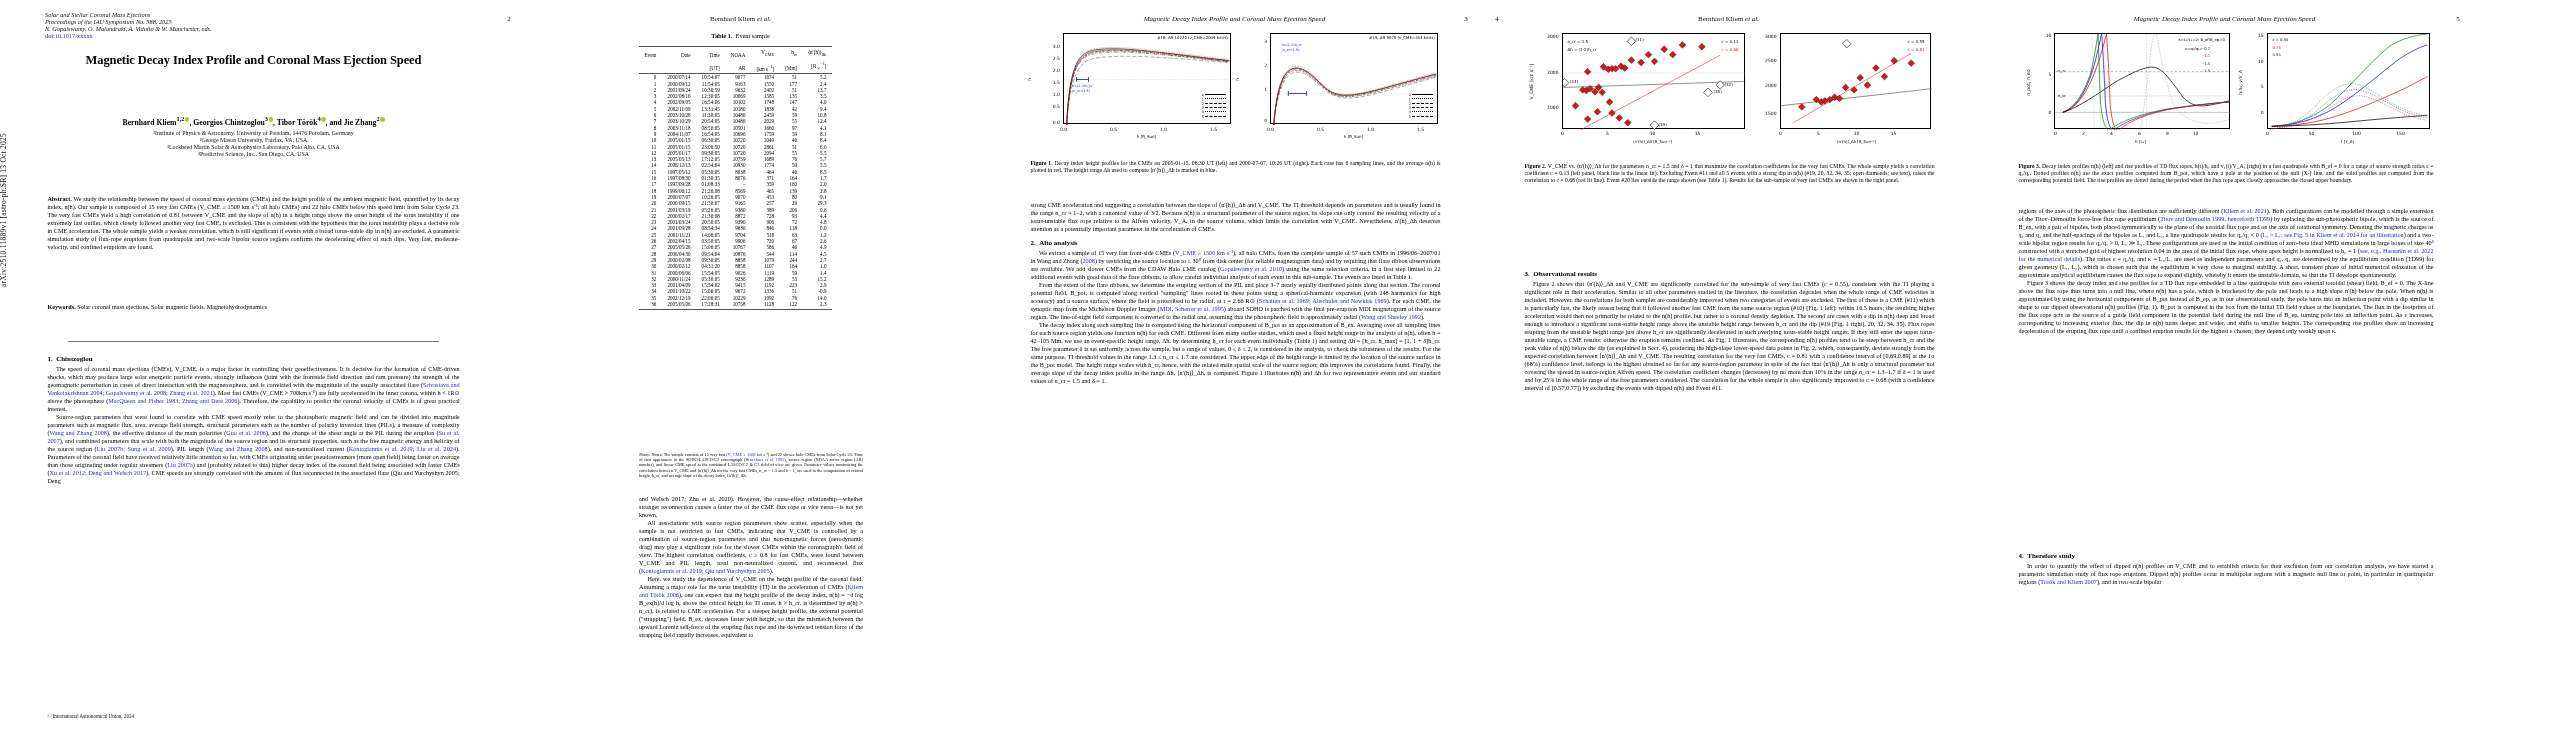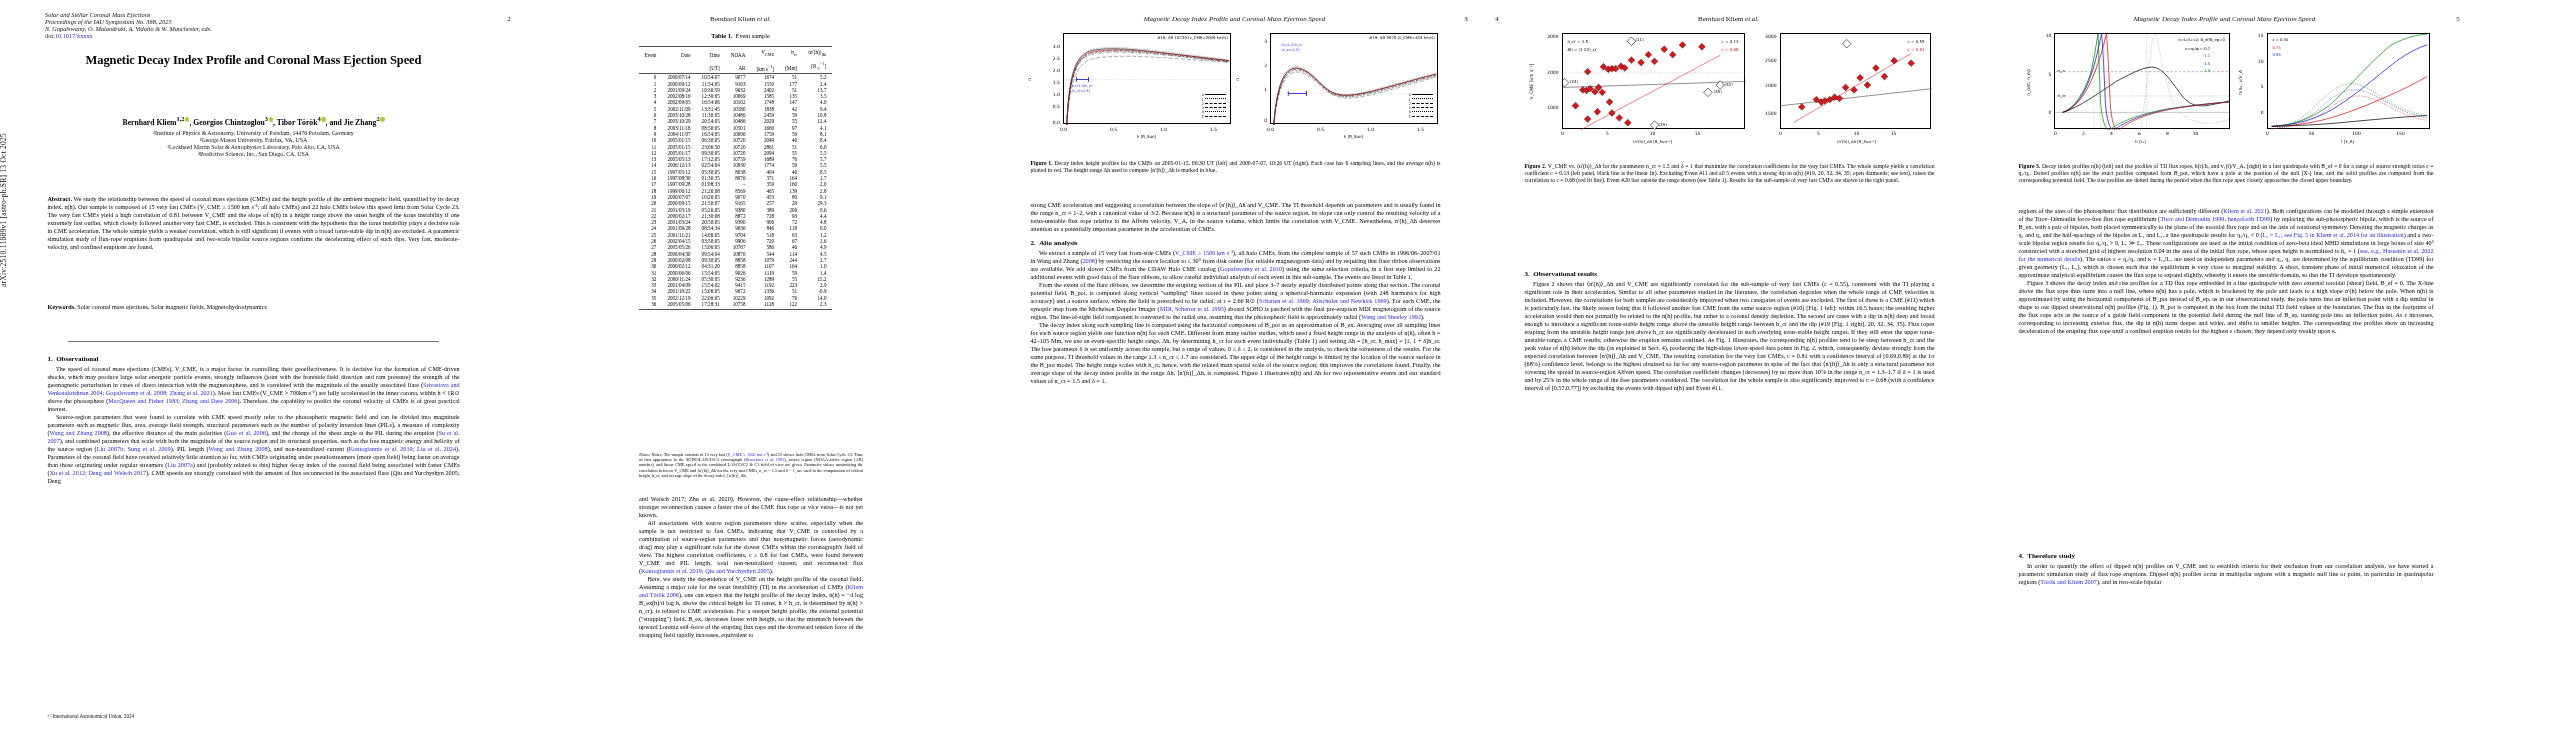--- a/index.html
+++ b/index.html
@@ -133,21 +133,21 @@
     </div>
 
     <div class="keywords">
       <b>Keywords.</b><span> Solar coronal mass ejections, Solar magnetic fields, Magnetohydrodynamics</span>
     </div>
 
     <div class="rule1"></div>
 
     <div class="body-col" style="left:13.4px; right:13.4px; top:355px;">
       <div class="sechead">
-        <span>1.</span>&nbsp;&nbsp;<span>Observational</span>
+        <span>1.</span>&nbsp;&nbsp;<span>Chintzoglou</span>
       </div>
       <p>The speed of coronal mass ejections (CMEs), V_CME, is a major factor in controlling their geoeffectiveness. It is decisive for the formation of CME-driven shocks, which may produce large solar energetic particle events, strongly influences (joint with the frontside field direction and ram pressure) the strength of the geomagnetic perturbation in cases of direct interaction with the magnetosphere, and is correlated with the magnitude of the usually associated flare (<span class="cite">Srivastava and Venkatakrishnan 2004; Gopalswamy et al. 2008; Zhang et al. 2021</span>). Most fast CMEs (V_CME &gt; 700km s⁻¹) are fully accelerated in the inner corona, within h &lt; 1R⊙ above the photosphere (<span class="cite">MacQueen and Fisher 1983; Zhang and Dere 2006</span>). Therefore, the capability to predict the coronal velocity of CMEs is of great practical interest.</p>
       <p>Source-region parameters that were found to correlate with CME speed mostly refer to the photospheric magnetic field and can be divided into magnitude parameters such as magnetic flux, area, average field strength, structural parameters such as the number of polarity inversion lines (PILs), a measure of complexity (<span class="cite">Wang and Zhang 2008</span>), the effective distance of the main polarities (<span class="cite">Guo et al. 2006</span>), and the change of the shear angle at the PIL during the eruption (<span class="cite">Su et al. 2007</span>), and combined parameters that scale with both the magnitude of the source region and its structural properties, such as the free magnetic energy and helicity of the source region (<span class="cite">Liu 2007b; Sung et al. 2009</span>), PIL length (<span class="cite">Wang and Zhang 2008</span>), and non-neutralized current (<span class="cite">Kontogiannis et al. 2019; Liu et al. 2024</span>). Parameters of the coronal field have received relatively little attention so far, with CMEs originating under pseudostreamers (more open field) being faster on average than those originating under regular streamers (<span class="cite">Liu 2007a</span>) and (probably related to this) higher decay index of the coronal field being associated with faster CMEs (<span class="cite">Xu et al. 2012; Deng and Welsch 2017</span>). CME speeds are strongly correlated with the amount of flux reconnected in the associated flare (Qiu and Yurchyshyn 2005; Deng</p>
     </div>
 
     <div class="copyline">© International Astronomical Union, 2024</div>
   </div>
 
   <div class="page p2">
     <div class="folio left">2</div>

